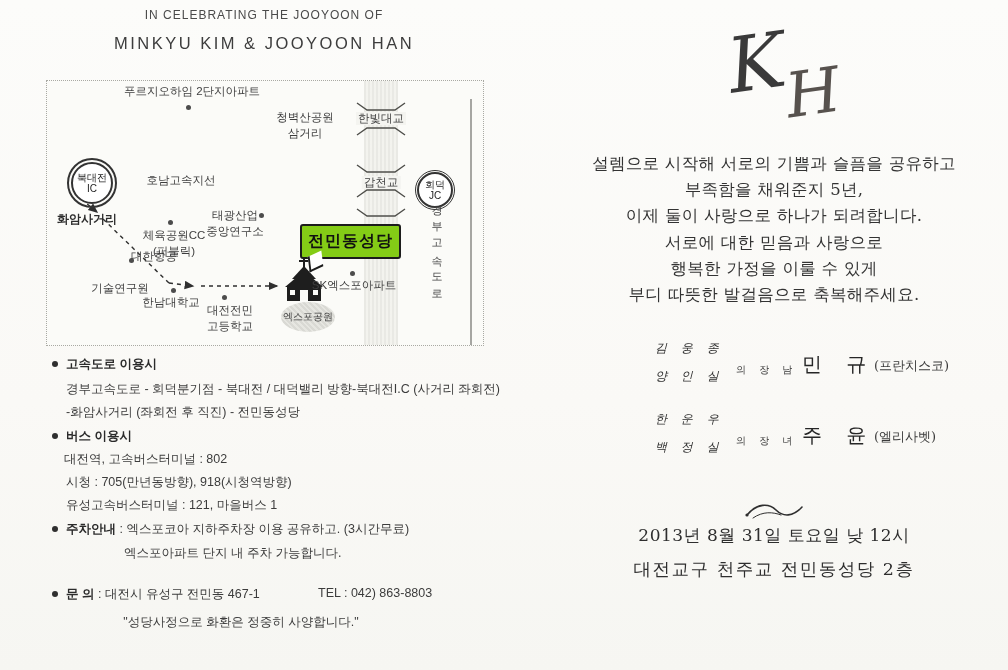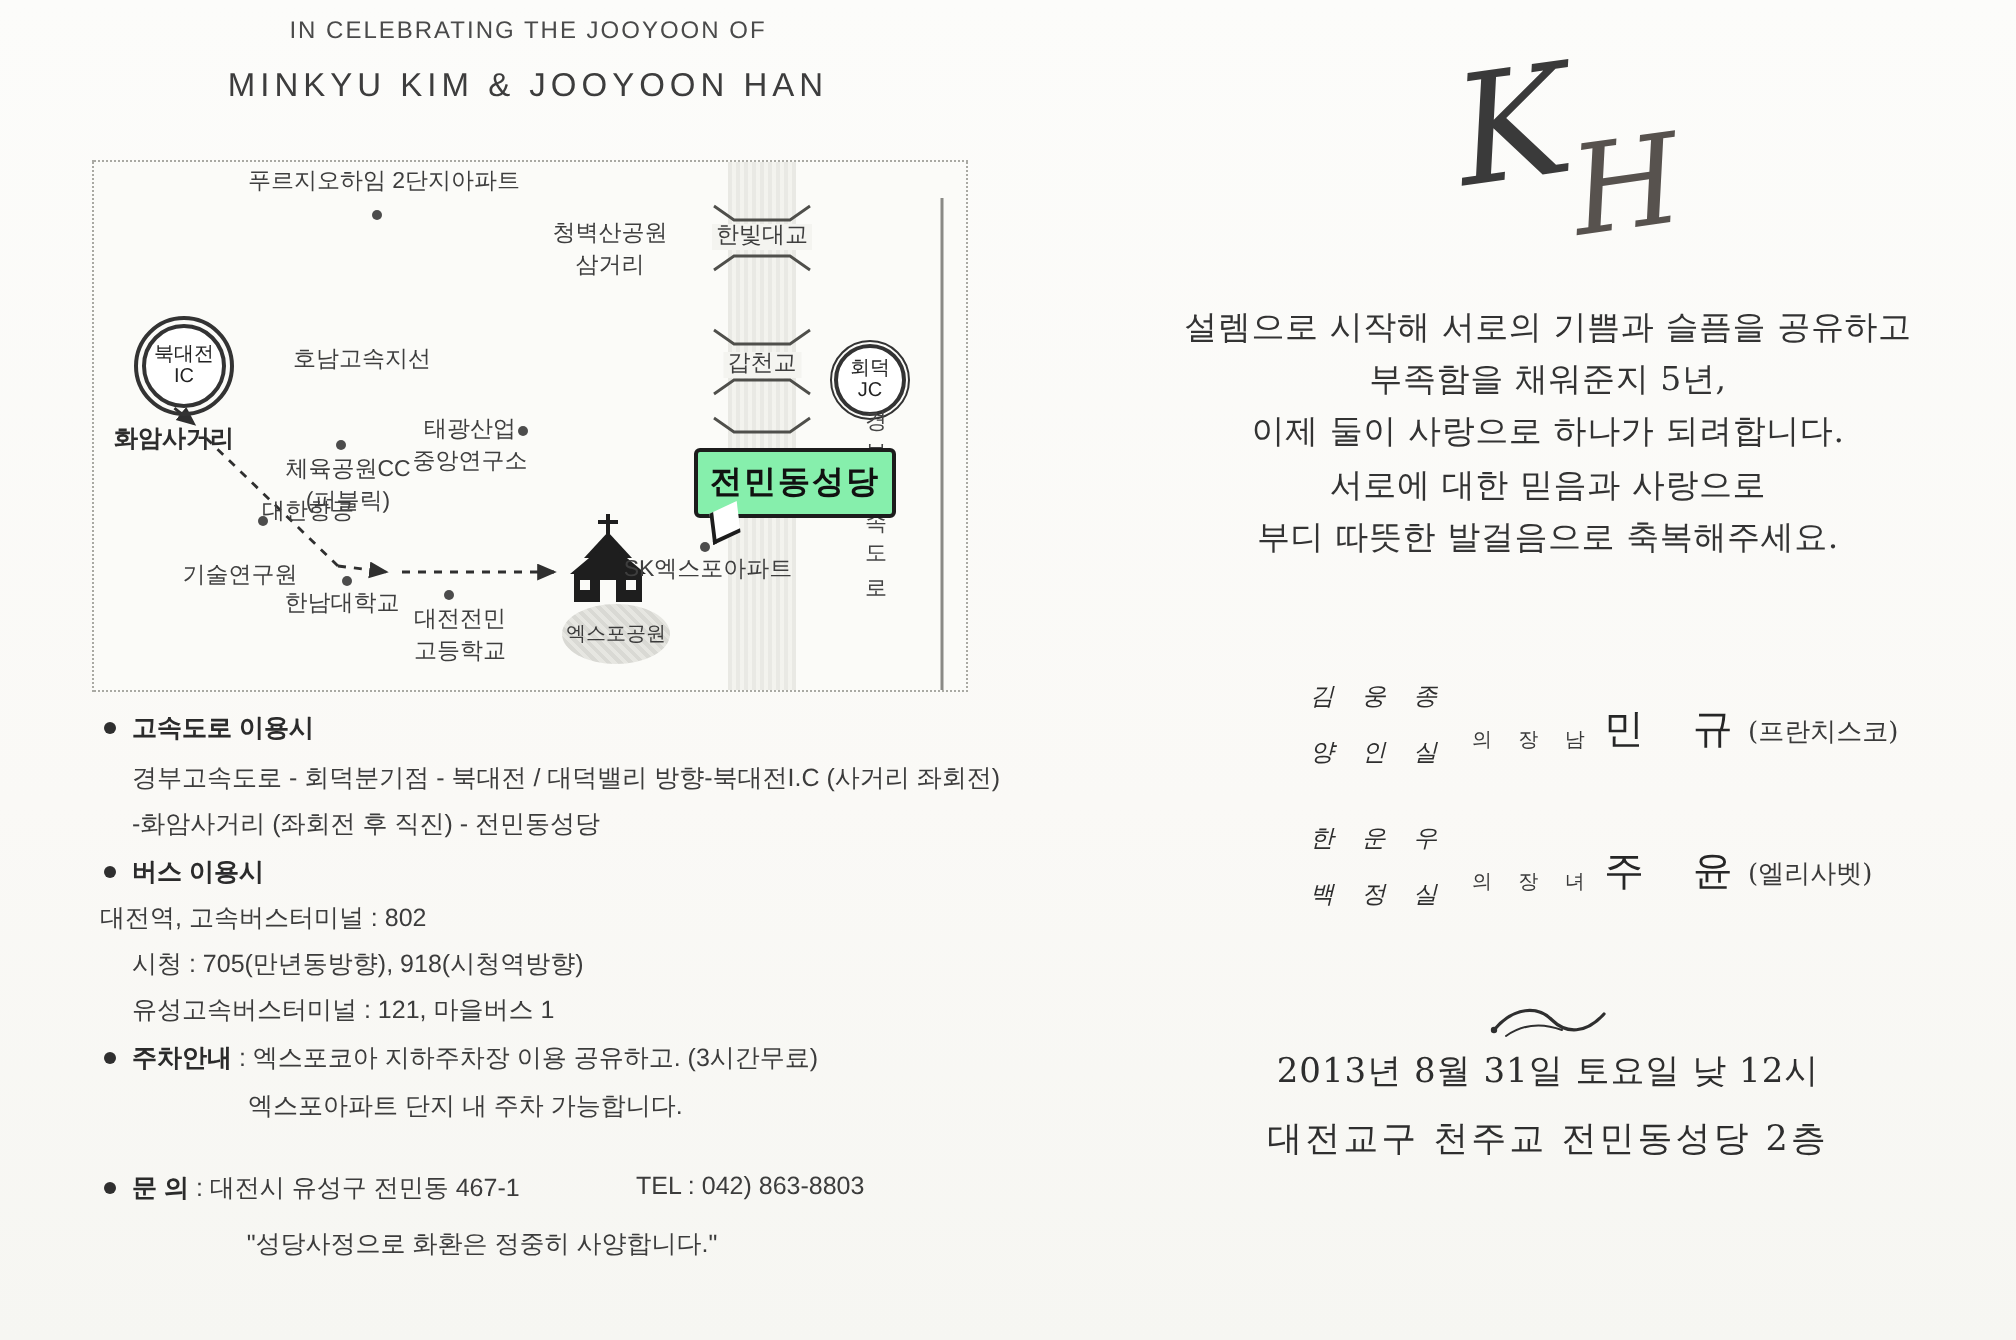--- a/index.html
+++ b/index.html
@@ -32,23 +32,23 @@
   .ic-circle { position:absolute; z-index:2; border-radius:50%; background:#fff;
     display:flex; flex-direction:column; align-items:center; justify-content:center;
     font-size:10px; line-height:1.15; color:#222; text-align:center; }
   .ic-big { left:24px; top:81px; width:38px; height:38px;
     border:2px solid #333; outline:2px solid #333; outline-offset:2px; }
   .ic-sm { left:370px; top:91px; width:32px; height:32px;
     border:2px solid #333; outline:1.5px solid #333; outline-offset:1.5px; }
   .vtext { position:absolute; z-index:2; left:382px; top:116px;
     writing-mode:vertical-rl; letter-spacing:6px; font-size:11px; color:#444; }
   .bubble { position:absolute; z-index:3; left:253px; top:143px; width:97px; height:31px;
-    border:2.5px solid #1c1c1c; border-radius:3px; background:#86efac;
+    border:2.5px solid #1c1c1c; border-radius:3px; background:#84cc16;
     display:flex; align-items:center; justify-content:center;
-    font-weight:bold; font-size:16px; letter-spacing:1px; color:#111;margin-left:47px; }
+    font-weight:bold; font-size:16px; letter-spacing:1px; color:#111; }
   .bubble::after { content:""; position:absolute; left:6px; bottom:-12px;
     width:13px; height:13px; background:#fff;
     border-left:2.5px solid #1c1c1c; border-bottom:2.5px solid #1c1c1c;
     transform:rotate(-25deg) skewX(-18deg); }
   .expo-oval { position:absolute; z-index:2; left:234px; top:221px; width:54px; height:30px;
     background:repeating-linear-gradient(45deg,#d9d9d4 0 2px,#e6e6e1 2px 4px);
     border-radius:50%; display:flex; align-items:center; justify-content:center;
     font-size:10px; color:#3b3b3b; }
 
   
@@ -186,21 +186,21 @@
 
   <div class="row" style="left:52px; top:356px;">
     <span class="bullet"></span><b>고속도로 이용시</b>
   </div>
   <div class="row" style="left:66px; top:404px;">-화암사거리 (좌회전 후 직진) - 전민동성당</div>
   <div class="row" style="left:66px; top:381px;">경부고속도로 - 회덕분기점 - 북대전 / 대덕밸리 방향-북대전I.C (사거리 좌회전)</div>
 
   <div class="row" style="left:52px; top:428px;">
     <span class="bullet"></span><b>버스 이용시</b>
   </div>
-  <div class="row" style="left:50px; top:451px;text-align:center;">대전역, 고속버스터미널 : 802</div>
+  <div class="row" style="left:64px; top:451px;text-align:center;">대전역, 고속버스터미널 : 802</div>
   <div class="row" style="left:66px; top:474px;">시청 : 705(만년동방향), 918(시청역방향)</div>
   <div class="row" style="left:66px; top:497px;">유성고속버스터미널 : 121, 마을버스 1</div>
 
   <div class="row" style="left:52px; top:521px;">
     <span class="bullet"></span><b>주차안내</b>
     <span>: 엑스포코아 지하주차장 이용 공유하고. (3시간무료)</span>
   </div>
   <div class="row" style="left:124px; top:545px;">엑스포아파트 단지 내 주차 가능합니다.</div>
 
   <div class="row" style="left:52px; top:586px;">
@@ -212,20 +212,21 @@
   <div class="abs note" style="left:46px; top:614px; width:390px;">"성당사정으로 화환은 정중히 사양합니다."</div>
 
   <div class="abs serif mono-k">K</div>
   <div class="abs serif mono-h">H</div>
 
   <div class="abs serif msg">
     <div>설렘으로 시작해 서로의 기쁨과 슬픔을 공유하고</div>
     <div>부족함을 채워준지 5년,</div>
     <div>이제 둘이 사랑으로 하나가 되려합니다.</div>
     <div>서로에 대한 믿음과 사랑으로</div>
+    <div>행복한 가정을 이룰 수 있게</div>
     <div>부디 따뜻한 발걸음으로 축복해주세요.</div>
   </div>
 
   <div class="abs serif family" style="top:340px;">
     <span class="p1">김 웅 종</span>
     <span class="p2">양 인 실</span>
     <span class="rel">의 장 남</span>
     <span class="chn">민  규</span>
     <span class="bap">(프란치스코)</span>
   </div>

